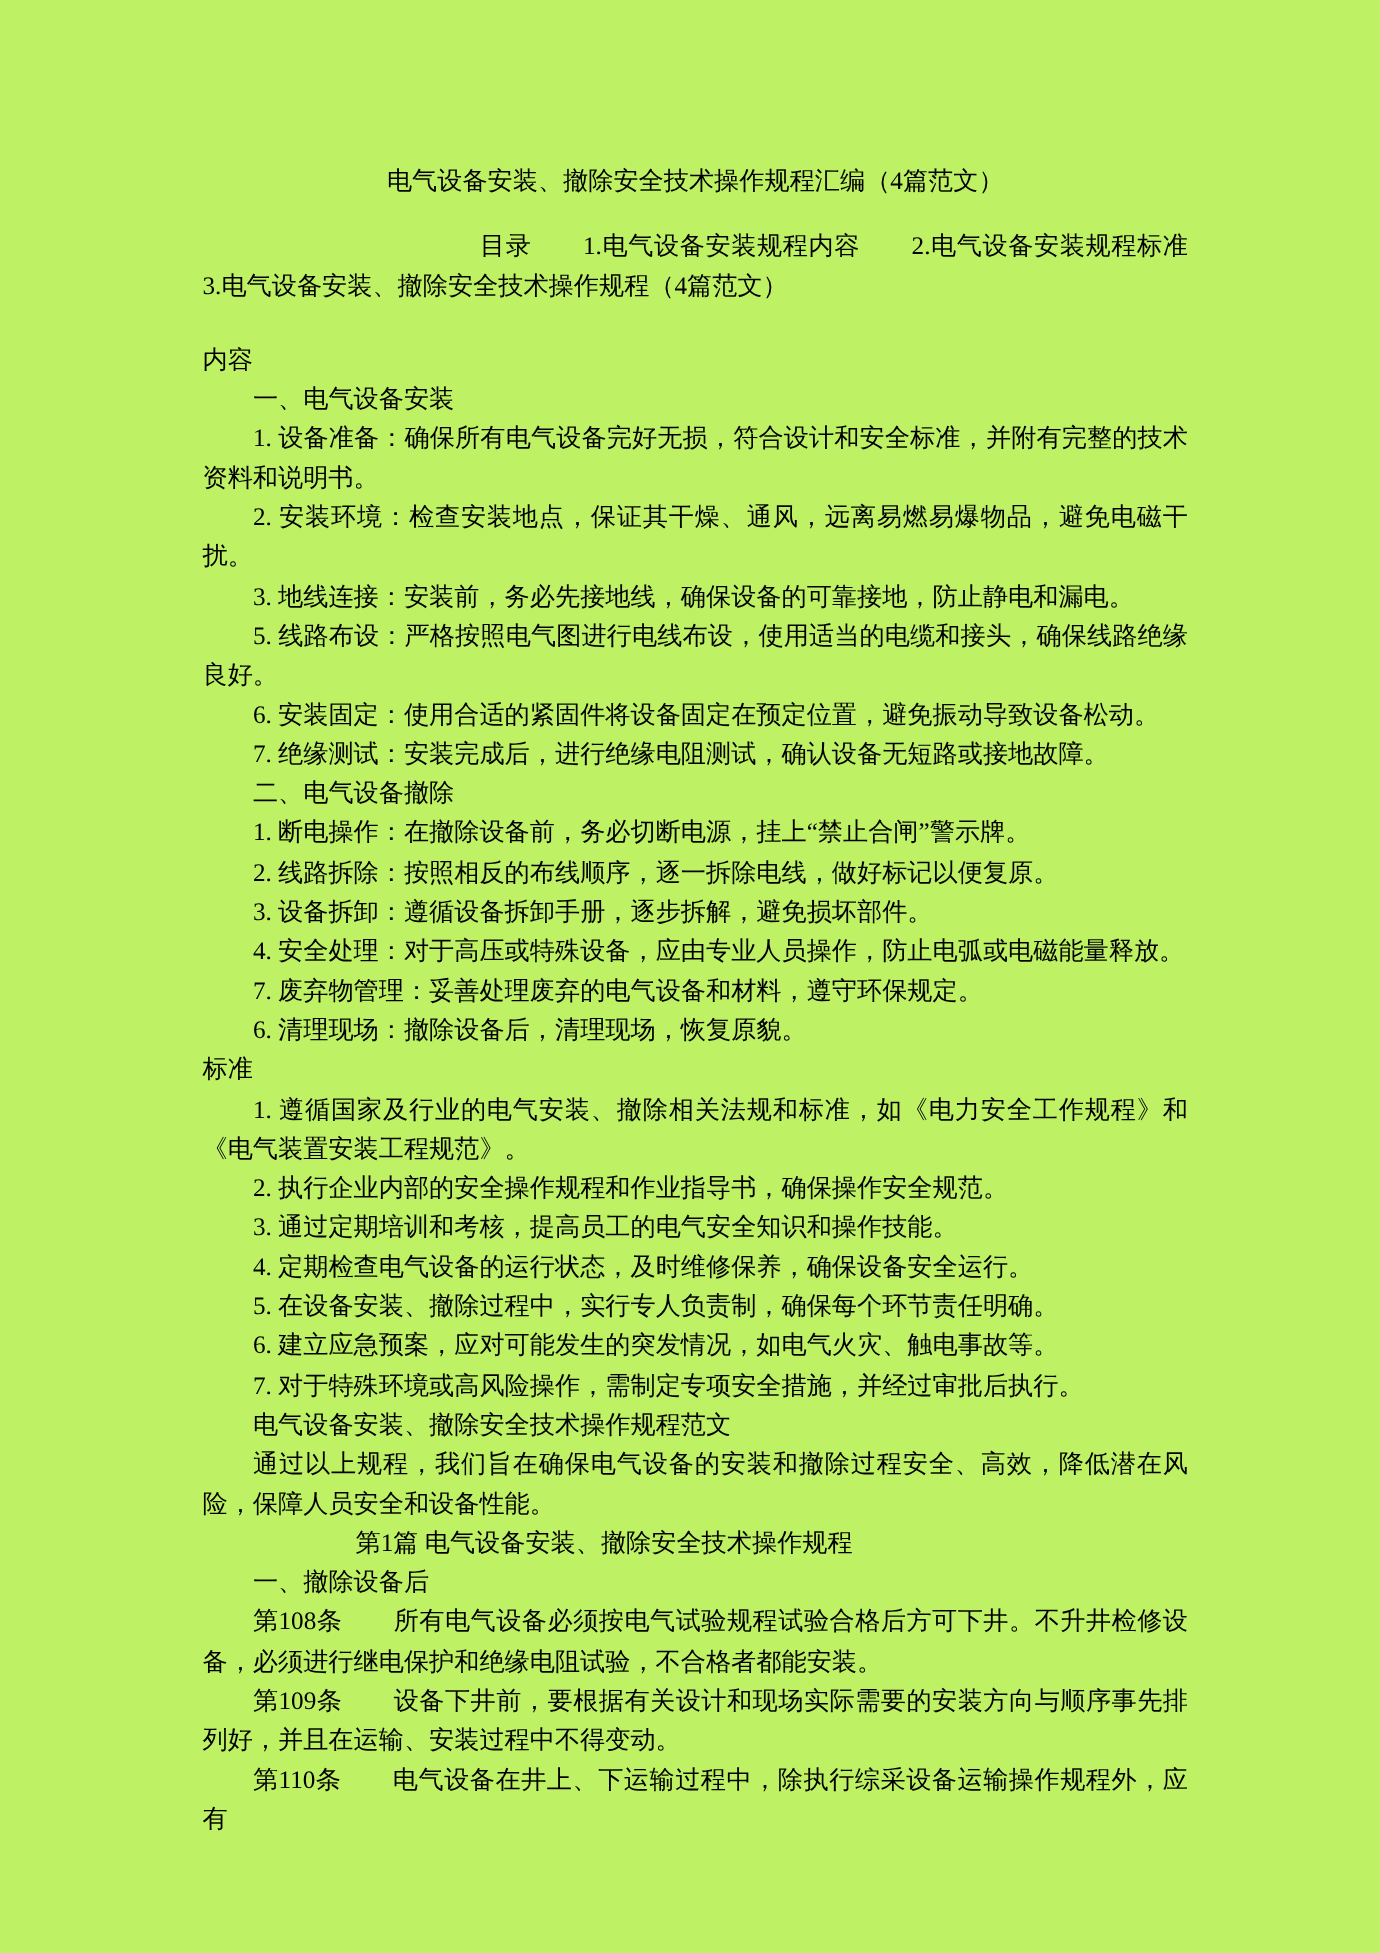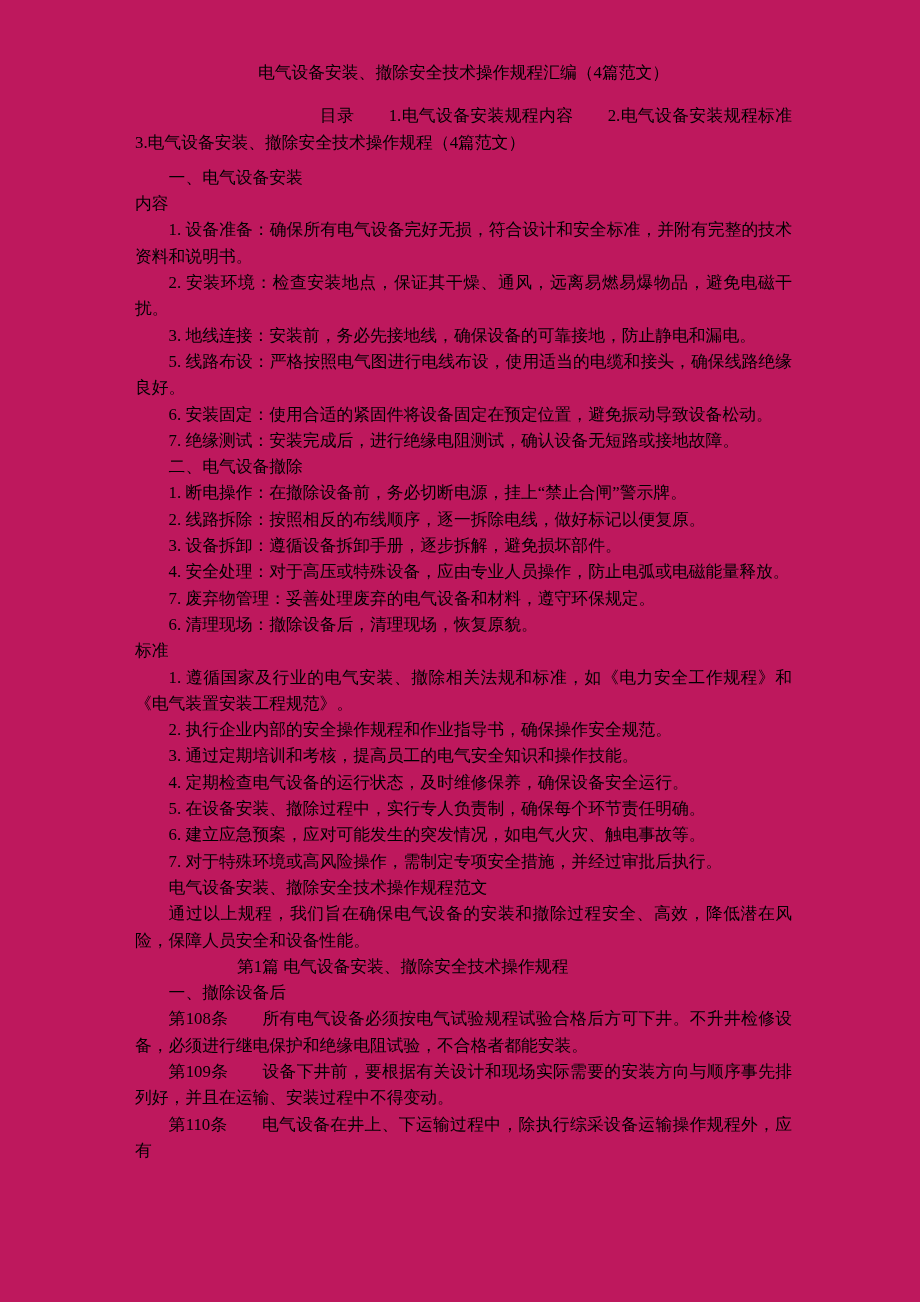--- a/index.html
+++ b/index.html
@@ -11,59 +11,59 @@
     height: 1302px;
     background: #ffffff;
     overflow: hidden;
     font-family: "Liberation Serif", "DejaVu Serif", serif;
     color: #000000;
   }
   .page {
     box-sizing: border-box;
     width: 920px;
     height: 1302px;
-    padding: 60px 128px 60px 135px;
-    background: #be185d;
+    padding: 108px 128px 60px 135px;
+    background: #bef264;
   }
   .para {
     margin: 0;
     font-size: 16.8px;
     line-height: 26.3px;
     text-align: justify;
     word-break: break-all;
     overflow-wrap: break-word;
   }
   .para.title-center {
     text-align: center;
     text-indent: 0;
     margin-bottom: 17px;
   }
   .para.toc {
     text-indent: 185px;
-    margin-bottom: 9px;
+    margin-bottom: 23px;
   }
   .para.flush {
     text-indent: 0;
   }
   .para.indent {
     text-indent: 2em;
   }
   .para.indent-chapter {
     text-indent: 102px;
     font-family: Liberation Serif, serif;
   }
 </style>
 </head>
 <body>
 
 <div class="page" id="doc">
     <p class="para title-center">电气设备安装、撤除安全技术操作规程汇编（4篇范文）</p>
     <p class="para toc">目录　　1.电气设备安装规程内容　　2.电气设备安装规程标准 3.电气设备安装、撤除安全技术操作规程（4篇范文）</p>
+    <p class="para flush">内容</p>
     <p class="para indent">一、电气设备安装</p>
-    <p class="para flush">内容</p>
     <p class="para indent">1. 设备准备：确保所有电气设备完好无损，符合设计和安全标准，并附有完整的技术资料和说明书。</p>
     <p class="para indent">2. 安装环境：检查安装地点，保证其干燥、通风，远离易燃易爆物品，避免电磁干扰。</p>
     <p class="para indent">3. 地线连接：安装前，务必先接地线，确保设备的可靠接地，防止静电和漏电。</p>
     <p class="para indent">5. 线路布设：严格按照电气图进行电线布设，使用适当的电缆和接头，确保线路绝缘良好。</p>
     <p class="para indent">6. 安装固定：使用合适的紧固件将设备固定在预定位置，避免振动导致设备松动。</p>
     <p class="para indent">7. 绝缘测试：安装完成后，进行绝缘电阻测试，确认设备无短路或接地故障。</p>
     <p class="para indent">二、电气设备撤除</p>
     <p class="para indent">1. 断电操作：在撤除设备前，务必切断电源，挂上“禁止合闸”警示牌。</p>
     <p class="para indent">2. 线路拆除：按照相反的布线顺序，逐一拆除电线，做好标记以便复原。</p>
     <p class="para indent">3. 设备拆卸：遵循设备拆卸手册，逐步拆解，避免损坏部件。</p>

